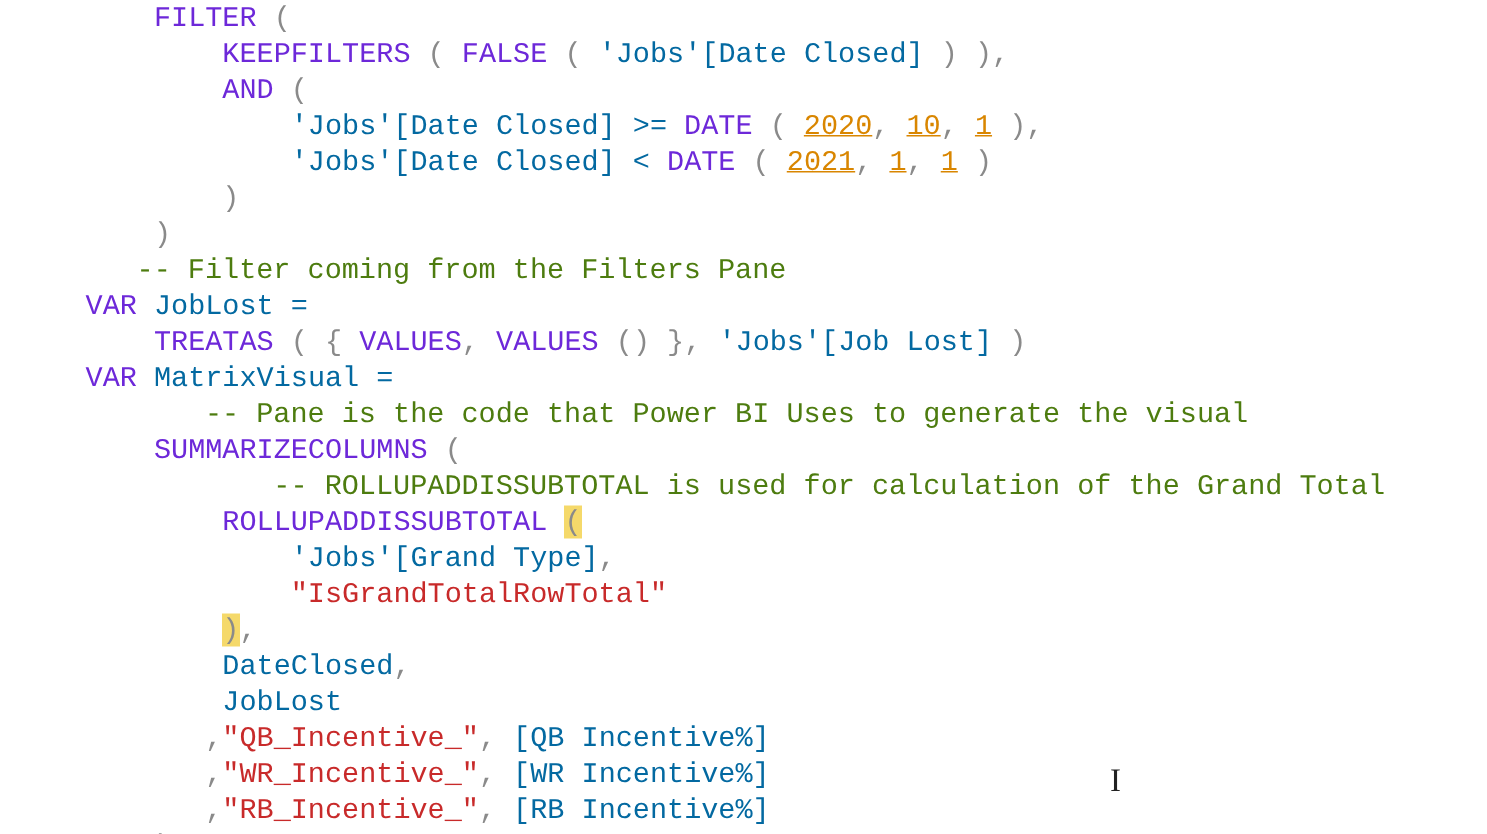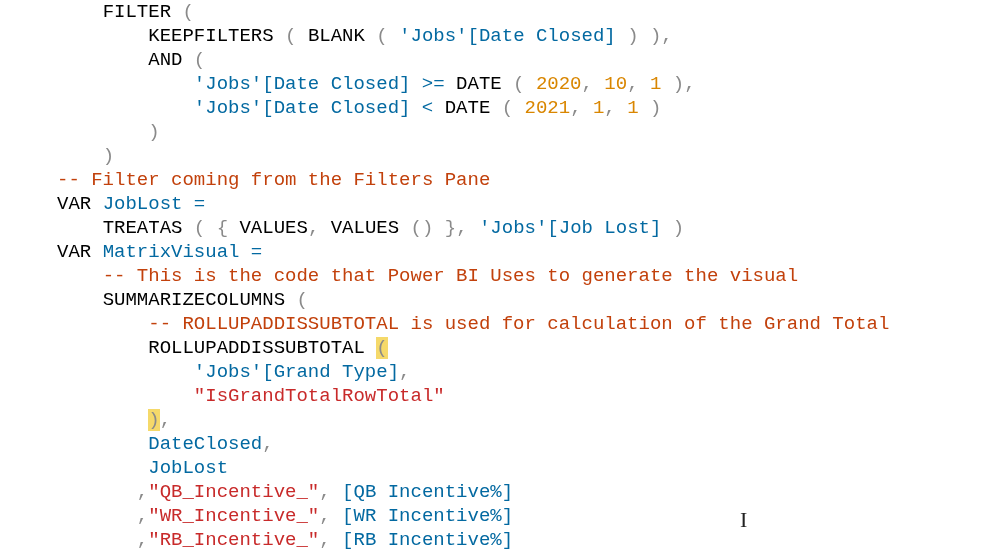--- a/index.html
+++ b/index.html
@@ -12,52 +12,52 @@
     font-size: 19px;
     line-height: 24px;
     overflow: hidden;
   }
   pre.code {
     margin: 0;
     padding: 0;
     white-space: pre;
     font-family: inherit;
   }
-  .kw   { color: #000000; }  
-  .num  { color: #d98600; }  
-  .com  { color: #c2410c; }  
+  .kw   { color: #6d28d9; }  
+  .num  { color: #d98600; text-decoration: underline; }  
+  .com  { color: #4d7c0f; margin-left: 34px; }  
   .str  { color: #c82a2a; }  
   .punc { color: #8a8a8a; }  
   .id   { color: #0369a1; }  
   .hl   { background: #f5d96a; }  
   .cursor {
     position: absolute;
     left: 740px;
     top: 508px;
     font-family: "Times New Roman", serif;
     font-size: 22px;
     color: #222;
     pointer-events: none;
   }
 </style>
 </head>
 <body>
 
 <pre class="code" id="code-block"><span class="id">         </span><span class="kw">FILTER</span><span class="id"> </span><span class="punc">(</span>
-<span class="id">             </span><span class="kw">KEEPFILTERS</span><span class="id"> </span><span class="punc">( </span><span class="kw">BLANK</span><span class="id"> </span><span class="punc">( </span><span class="id">'Jobs'[Date Closed]</span><span class="punc"> ) ),</span>
+<span class="id">             </span><span class="kw">KEEPFILTERS</span><span class="id"> </span><span class="punc">( </span><span class="kw">FALSE</span><span class="id"> </span><span class="punc">( </span><span class="id">'Jobs'[Date Closed]</span><span class="punc"> ) ),</span>
 <span class="id">             </span><span class="kw">AND</span><span class="id"> </span><span class="punc">(</span>
 <span class="id">                 'Jobs'[Date Closed] &gt;= </span><span class="kw">DATE</span><span class="id"> </span><span class="punc">( </span><span class="num">2020</span><span class="punc">, </span><span class="num">10</span><span class="punc">, </span><span class="num">1</span><span class="punc"> ),</span>
 <span class="id">                 'Jobs'[Date Closed] &lt; </span><span class="kw">DATE</span><span class="id"> </span><span class="punc">( </span><span class="num">2021</span><span class="punc">, </span><span class="num">1</span><span class="punc">, </span><span class="num">1</span><span class="punc"> )</span>
 <span class="id">             </span><span class="punc">)</span>
 <span class="id">         </span><span class="punc">)</span>
 <span class="id">     </span><span class="com">-- Filter coming from the Filters Pane</span>
 <span class="id">     </span><span class="kw">VAR</span><span class="id"> JobLost =</span>
 <span class="id">         </span><span class="kw">TREATAS</span><span class="id"> </span><span class="punc">( { </span><span class="kw">VALUES</span><span class="punc">, </span><span class="kw">VALUES</span><span class="id"> </span><span class="punc">() }, </span><span class="id">'Jobs'[Job Lost]</span><span class="punc"> )</span>
 <span class="id">     </span><span class="kw">VAR</span><span class="id"> MatrixVisual =</span>
-<span class="id">         </span><span class="com">-- This is the code that Power BI Uses to generate the visual</span>
+<span class="id">         </span><span class="com">-- Pane is the code that Power BI Uses to generate the visual</span>
 <span class="id">         </span><span class="kw">SUMMARIZECOLUMNS</span><span class="id"> </span><span class="punc">(</span>
 <span class="id">             </span><span class="com">-- ROLLUPADDISSUBTOTAL is used for calculation of the Grand Total</span>
 <span class="id">             </span><span class="kw">ROLLUPADDISSUBTOTAL</span><span class="id"> </span><span class="hl punc">(</span>
 <span class="id">                 'Jobs'[Grand Type]</span><span class="punc">,</span>
 <span class="id">                 </span><span class="str">"IsGrandTotalRowTotal"</span>
 <span class="id">             </span><span class="hl punc">)</span><span class="punc">,</span>
 <span class="id">             DateClosed</span><span class="punc">,</span>
 <span class="id">             JobLost</span>
 <span class="id">            </span><span class="punc">,</span><span class="str">"QB_Incentive_"</span><span class="punc">, </span><span class="id">[QB Incentive%]</span>
 <span class="id">            </span><span class="punc">,</span><span class="str">"WR_Incentive_"</span><span class="punc">, </span><span class="id">[WR Incentive%]</span>

